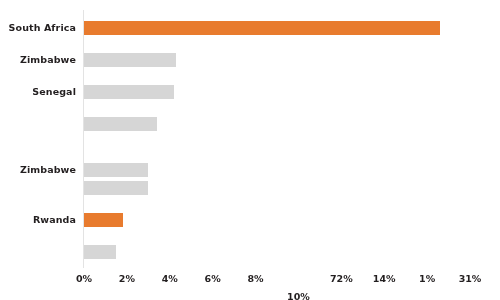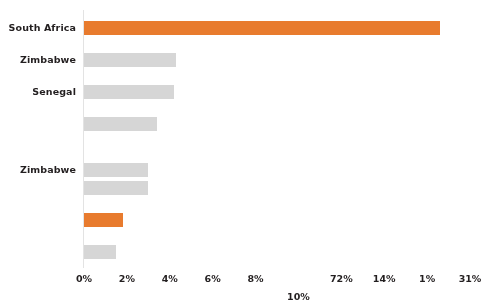--- a/index.html
+++ b/index.html
@@ -115,20 +115,21 @@
           <div class="bar gray" title="Kenya 3.4%" style="width: 72.9111px; background: rgb(214, 214, 214);"></div>
         </div>
         <div class="row" style="top: 163px;">
           <div class="cat-label">Zimbabwe</div>
           <div class="bar gray" title="Zimbabwe 3.0%" style="width: 64.3333px; background: rgb(214, 214, 214);"></div>
         </div>
         <div class="row" style="top: 181px;">
           <div class="bar gray" title="Ivory Coast 3.0%" style="width: 64.3333px; background: rgb(214, 214, 214);"></div>
         </div>
         <div class="row" style="top: 213px;">
+          <div class="cat-label">Rwanda</div>
           <div class="bar highlight" title="Rwanda 1.8%" style="width: 38.6px; background: rgb(232, 123, 46);"></div>
         </div>
         <div class="row" style="top: 245px;">
           <div class="bar gray" title="Ghana 1.5%" style="width: 32.1667px; background: rgb(214, 214, 214);"></div>
         </div>
       </div>
   </div>
   <div id="x-axis">
       <div class="x-tick" style="left: 84px;">0%</div>
       <div class="x-tick" style="left: 126.889px;">2%</div>

